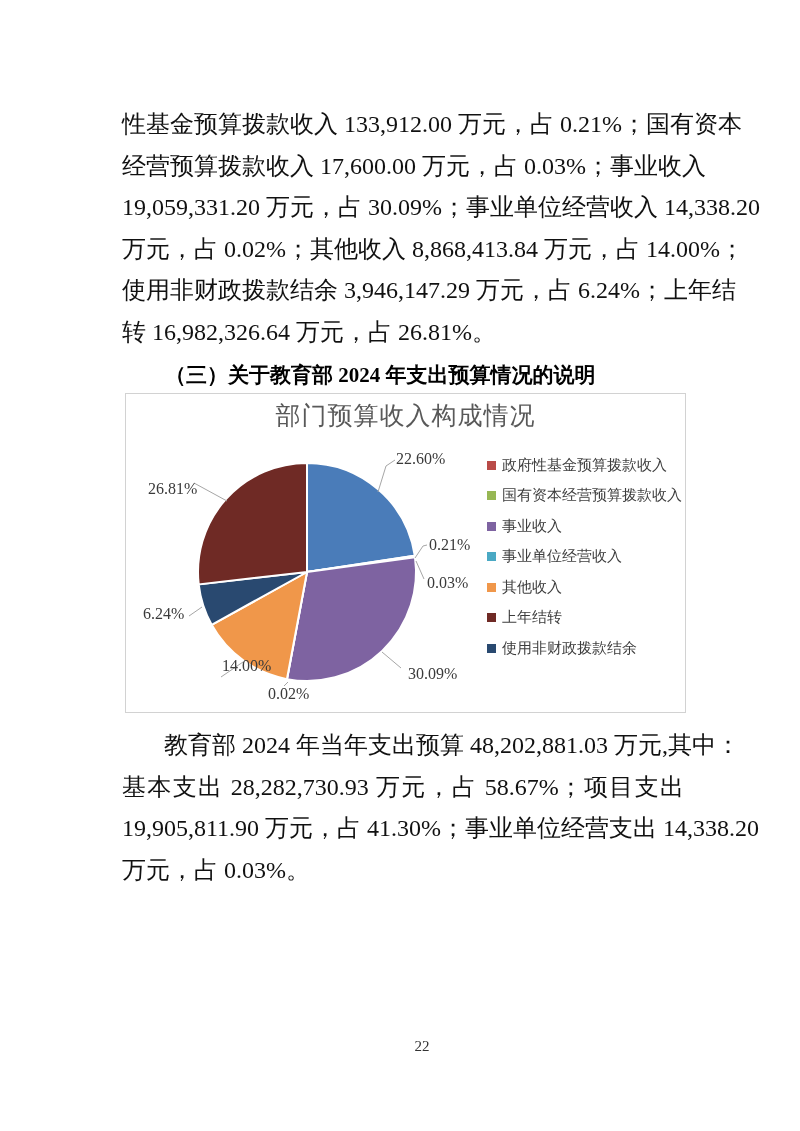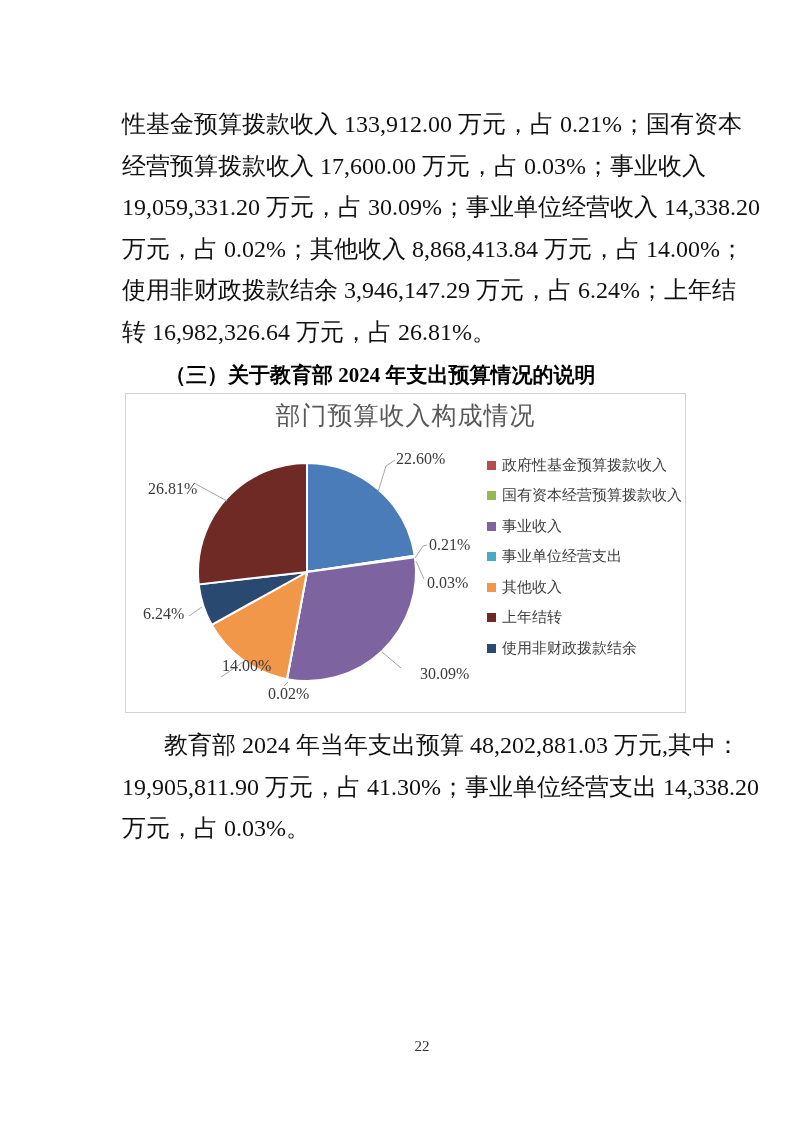--- a/index.html
+++ b/index.html
@@ -36,21 +36,21 @@
     letter-spacing:1px;
   }
   #pie-svg{position:absolute;left:0;top:0;}
   .pie-label{
     position:absolute;font-size:16px;line-height:16px;color:#3a3a3a;
     font-family:"Liberation Serif","DejaVu Serif",serif;white-space:nowrap;
   }
   .pl0{left:270px;top:57px;}
   .pl1{left:303px;top:143px;}
   .pl2{left:301px;top:181px;}
-  .pl3{left:294px;top:272px;}
+  .pl3{left:282px;top:272px;}
   .pl4{left:142px;top:292px;}
   .pl5{left:63px;top:264px;margin-left:33px;}
   .pl6{left:17px;top:212px;text-align:center;}
   .pl7{left:22px;top:71px;margin-top:16px;}
   
   .legend{position:absolute;left:361px;top:56px;width:198px;}
   .legend-item{display:flex;align-items:center;height:30.5px;}
   .swatch{width:9px;height:9px;flex:0 0 9px;margin-right:6px;background:#999;}
   .legend-text{
     font-size:15px;line-height:15px;color:#3d3d3d;white-space:nowrap;
@@ -116,38 +116,39 @@
       <div class="legend-item">
         <span class="swatch" style="background: rgb(151, 183, 84);"></span>
         <span class="legend-text">国有资本经营预算拨款收入</span>
       </div>
       <div class="legend-item">
         <span class="swatch" style="background: rgb(126, 99, 161);"></span>
         <span class="legend-text">事业收入</span>
       </div>
       <div class="legend-item">
         <span class="swatch" style="background: rgb(74, 169, 196);"></span>
-        <span class="legend-text">事业单位经营支出</span>
+        <span class="legend-text">事业单位经营收入</span>
       </div>
       <div class="legend-item">
         <span class="swatch" style="background: rgb(240, 151, 74);"></span>
         <span class="legend-text">其他收入</span>
       </div>
       <div class="legend-item">
         <span class="swatch" style="background: rgb(111, 42, 37);"></span>
         <span class="legend-text">上年结转</span>
       </div>
       <div class="legend-item">
         <span class="swatch" style="background: rgb(41, 73, 112);"></span>
         <span class="legend-text">使用非财政拨款结余</span>
       </div>
     </div>
   </div>
 
   <div class="para para2">
     <div class="jline indent">教育部 2024 年当年支出预算 48,202,881.03 万元,其中：</div>
+    <div class="jline">基本支出 28,282,730.93 万元，占 58.67%；项目支出</div>
     <div class="jline">19,905,811.90 万元，占 41.30%；事业单位经营支出 14,338.20</div>
     <div class="lline">万元，占 0.03%。</div>
   </div>
 
   <div class="page-number">22</div>
 
 </div>
 
 </body></html>

